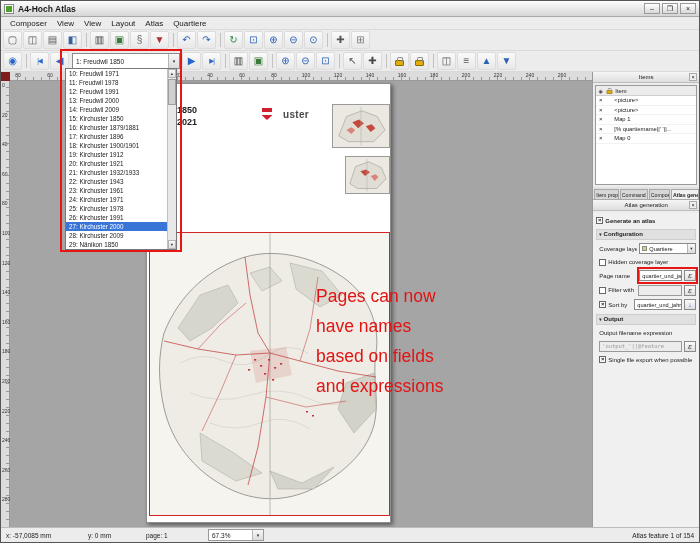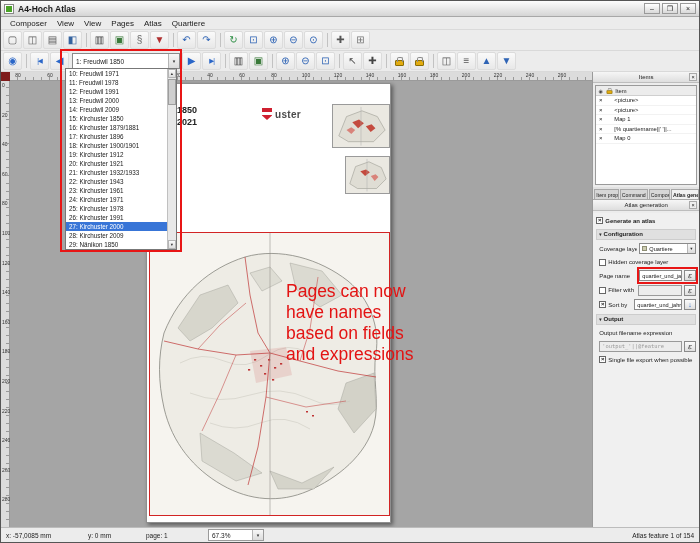--- a/index.html
+++ b/index.html
@@ -41,33 +41,33 @@
   .vruler{position:absolute;left:0;top:9px;bottom:0;width:9px;background:#dcdcdc;border-right:1px solid #9a9a9a}
   .vruler::after{content:"";position:absolute;top:0;bottom:0;right:0;width:3px;
     background:repeating-linear-gradient(0deg,transparent 0 7px,#999 7px 8px)}
   .hlab{position:absolute;top:0;font-size:5px;color:#333;transform:translateX(-50%)}
   .vlab{position:absolute;left:1px;font-size:5px;color:#333}
   .canvas{position:absolute;left:9px;top:9px;right:0;bottom:0;background:#a5a5a5;overflow:hidden}
 
   .page{position:absolute;left:136px;top:2px;width:245px;height:440px;background:#fff;
     border:1px solid #8e8e8e;box-shadow:2px 2px 4px rgba(0,0,0,.45)}
   .years{position:absolute;left:30px;top:20px;font-size:9px;font-weight:bold;color:#222;line-height:12px}
-  .uster-logo{position:absolute;left:115px;top:24px;display:flex;align-items:center;gap:3px}
+  .uster-logo{position:absolute;left:115px;top:24px;display:flex;align-items:center;gap:11px}
   .shield{width:10px;height:12px;background:#cf2030;clip-path:polygon(0 0,100% 0,100% 62%,50% 100%,0 62%);position:relative}
   .shield::after{content:"";position:absolute;left:0;top:4px;width:10px;height:3px;background:#fff}
   .uster-text{font-size:10px;font-weight:bold;color:#4a4a4a;letter-spacing:.3px}
   .thumb{position:absolute;border:1px solid #9a9a9a;background:#ebe9e2;overflow:hidden}
   .thumb1{left:185px;top:20px;width:58px;height:44px}
   .thumb2{left:198px;top:72px;width:45px;height:38px}
   .map-item{position:absolute;left:2px;top:148px;width:241px;height:284px;border:1px solid #d22424;background:#f6f4ef}
   .map-item svg{display:block;width:100%;height:100%}
 
   .annot{position:absolute;color:var(--annot,#e31313);z-index:6;font-family:"Liberation Sans",sans-serif}
   .annot1{left:188px;top:56px;font-size:16px;white-space:nowrap}
-  .annot2{left:276px;top:200px;font-size:17.5px;line-height:21px;white-space:pre-line}
+  .annot2{left:306px;top:200px;font-size:17.5px;line-height:30px;white-space:pre-line}
 
   
   .dropdown{position:absolute;left:64px;top:67px;width:112px;height:182px;background:#fff;
     border:1px solid #777;z-index:30;font-size:6.3px;overflow:hidden}
   .dd-item{height:9px;line-height:9px;padding-left:3px;padding-right:11px;white-space:nowrap;overflow:hidden}
   .dd-item.sel{background:var(--sel,#3875d7);color:#fff}
   .dd-scroll{position:absolute;right:0;top:0;width:9px;height:100%;background:#e8e8e8;border-left:1px solid #c0c0c0;z-index:2}
   .dd-arrow{position:absolute;left:0;width:8px;height:9px;background:linear-gradient(#fafafa,#ddd);
     border:1px solid #b5b5b5;font-size:4.5px;text-align:center;line-height:8px;color:#333}
   .dd-arrow.up{top:0}.dd-arrow.down{bottom:0}
@@ -141,21 +141,21 @@
         <span class="win-btn">–</span>
         <span class="win-btn">❐</span>
         <span class="win-btn">×</span>
       </span>
   </div>
 
   <div class="menubar">
       <span class="menu-item">Composer</span>
       <span class="menu-item">View</span>
       <span class="menu-item">View</span>
-      <span class="menu-item">Pages</span>
+      <span class="menu-item">Layout</span>
       <span class="menu-item">Atlas</span>
       <span class="menu-item">Quartiere</span>
     </div>
 
   <div class="toolbar">
       <span class="tbtn">
         <span class="glyph" style="color: rgb(90, 90, 90);">▢</span>
       </span>
       <span class="tbtn">
         <span class="glyph" style="color: rgb(90, 90, 90);">◫</span>

